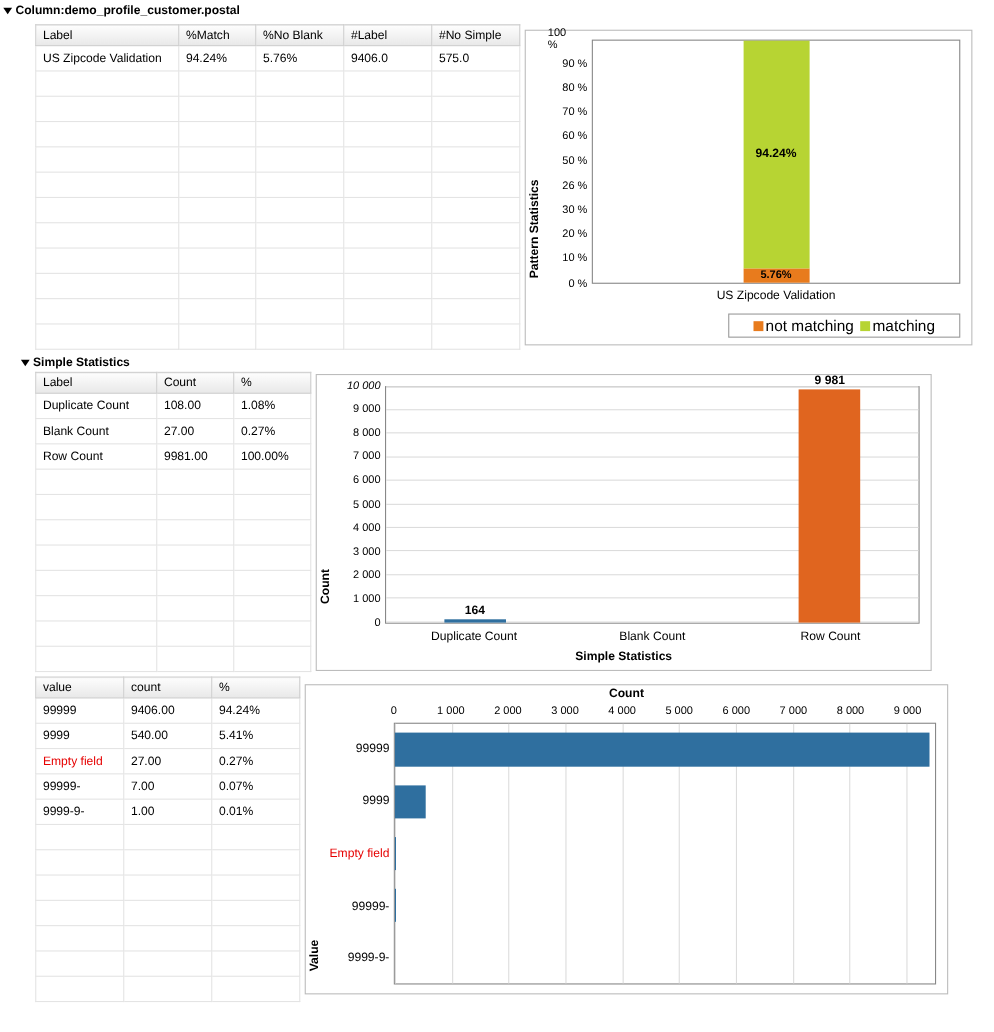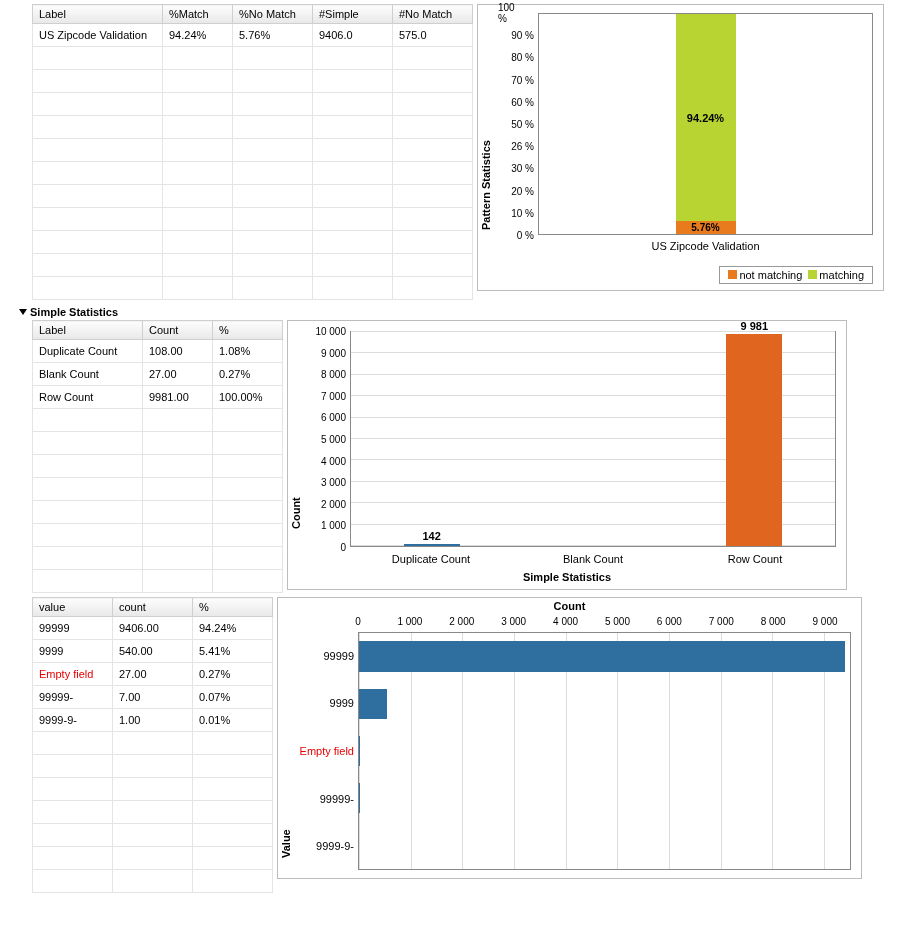--- a/index.html
+++ b/index.html
@@ -1,56 +1,60 @@
 <!DOCTYPE html>
 <html><head>
 <meta charset="utf-8">
 <style>
 html,body{margin:0;padding:0;font-family:Tahoma,Arial,sans-serif;font-size:11px;color:#000;background:#fff}
 .panel{margin:2px 4px 6px}
 .hdr{display:flex;align-items:center;font-weight:bold;cursor:pointer;padding:2px 0}
 .hdr .tri{display:inline-block;width:0;height:0;border-top:4px solid transparent;border-bottom:4px solid transparent;border-left:6px solid #000;transform:rotate(90deg);margin-right:4px}
 .subpanel{margin-left:16px;margin-top:4px}
-.row{display:flex;align-items:flex-start;gap:4px}
+.row{display:flex;align-items:center;gap:4px}
 .tbl{border:1px solid #bfbfbf;background:#fff;border-collapse:collapse;table-layout:fixed}
 .tbl th{background:linear-gradient(#fdfdfd,#e8e8e8);border:1px solid #cfcfcf;font-weight:normal;text-align:left;padding:3px 6px;font-size:11px}
 .tbl td{border:1px solid #e4e4e4;padding:3px 6px;height:16px;font-size:11px;white-space:nowrap;overflow:hidden;text-overflow:ellipsis}
 .chartbox{border:1px solid #bcbcbc;background:#fff;position:relative}
 .axis-lbl{font-weight:bold;font-size:11px}
 .rot{writing-mode:vertical-rl;transform:rotate(180deg)}
 .tick{font-size:10px;color:#000}
-.legend{border:1px solid #999;display:flex;gap:6px;padding:2px 8px;font-size:11px;align-items:center}
+.legend{border:1px solid #999;display:flex;gap:6px;padding:2px 22px;font-size:14px;align-items:center}
 .sw{display:inline-block;width:9px;height:9px;margin-right:2px}
 .gridv{position:absolute;top:0;bottom:0;border-left:1px solid #dcdcdc}
 .gridh{position:absolute;left:0;right:0;border-top:1px solid #dcdcdc}
 .red{color:#e60000}
 </style>
 </head>
 <body>
 
 <div class="panel">
+  <div class="hdr">
+    <span class="tri"></span>
+    <span>Column:demo_profile_customer.postal</span>
+  </div>
 
   <div class="subpanel">
     <div class="row" style="margin-left:12px">
 
       <table class="tbl" style="width:440px">
         <colgroup>
             <col style="width:130px">
             <col style="width:70px">
             <col style="width:80px">
             <col style="width:80px">
             <col style="width:80px">
           </colgroup>
         <thead>
             <tr>
           <th>Label</th>
           <th>%Match</th>
-          <th>%No Match</th>
-          <th>#Simple</th>
-          <th>#No Match</th>
+          <th>%No Blank</th>
+          <th>#Label</th>
+          <th>#No Simple</th>
         </tr>
           </thead>
         <tbody>
           <tr>
             <td>US Zipcode Validation</td>
             <td>94.24%</td>
             <td>5.76%</td>
             <td>9406.0</td>
             <td>575.0</td>
           </tr>
@@ -261,39 +265,39 @@
             <div class="gridh" style="bottom: 30%;"></div>
             <div class="gridh" style="bottom: 40%;"></div>
             <div class="gridh" style="bottom: 50%;"></div>
             <div class="gridh" style="bottom: 60%;"></div>
             <div class="gridh" style="bottom: 70%;"></div>
             <div class="gridh" style="bottom: 80%;"></div>
             <div class="gridh" style="bottom: 90%;"></div>
             <div class="gridh" style="bottom: 100%;"></div>
             <div style="position: absolute; bottom: 0px; top: 0px; left: 0%; width: 33.3333%;">
               <div style="position: absolute; bottom: 0px; left: 50%; transform: translateX(-50%); width: 56px; height: 1.08%; background: rgb(47, 111, 159);"></div>
-              <div style="position: absolute; bottom: 1.08%; left: 0px; right: 0px; text-align: center; font-weight: bold; font-size: 11px; padding-bottom: 2px;">142</div>
+              <div style="position: absolute; bottom: 1.08%; left: 0px; right: 0px; text-align: center; font-weight: bold; font-size: 11px; padding-bottom: 2px;">164</div>
             </div>
             <div style="position: absolute; bottom: 0px; top: 2px; left: 66.6667%; width: 33.3333%;">
               <div style="position: absolute; bottom: 0px; left: 50%; transform: translateX(-50%); width: 56px; height: 99.81%; background: rgb(224, 101, 31);"></div>
               <div style="position: absolute; bottom: 99.81%; left: 0px; right: 0px; text-align: center; font-weight: bold; font-size: 11px; padding-bottom: 2px;">9 981</div>
             </div>
           </div>
         <div id="ss-yticks" style="position:absolute;left:18px;top:10px;bottom:42px;width:42px">
             <div class="tick" style="position: absolute; right: 2px; transform: translateY(50%); bottom: 0%;">0</div>
             <div class="tick" style="position: absolute; right: 2px; transform: translateY(50%); bottom: 10%;">1 000</div>
             <div class="tick" style="position: absolute; right: 2px; transform: translateY(50%); bottom: 20%;">2 000</div>
             <div class="tick" style="position: absolute; right: 2px; transform: translateY(50%); bottom: 30%;">3 000</div>
             <div class="tick" style="position: absolute; right: 2px; transform: translateY(50%); bottom: 40%;">4 000</div>
             <div class="tick" style="position: absolute; right: 2px; transform: translateY(50%); bottom: 50%;">5 000</div>
             <div class="tick" style="position: absolute; right: 2px; transform: translateY(50%); bottom: 60%;">6 000</div>
             <div class="tick" style="position: absolute; right: 2px; transform: translateY(50%); bottom: 70%;">7 000</div>
             <div class="tick" style="position: absolute; right: 2px; transform: translateY(50%); bottom: 80%;">8 000</div>
             <div class="tick" style="position: absolute; right: 2px; transform: translateY(50%); bottom: 90%;">9 000</div>
-            <div class="tick" style="position: absolute; right: 2px; transform: translateY(50%); bottom: 100%;">10 000</div>
+            <div class="tick" style="position: absolute; right: 2px; transform: translateY(50%); bottom: 100%; font-style: italic;">10 000</div>
           </div>
         <div style="position:absolute;left:62px;right:10px;bottom:24px;display:flex" id="ss-xcats">
             <div style="flex: 1 1 0%; text-align: center; font-size: 11px;">Duplicate Count</div>
             <div style="flex: 1 1 0%; text-align: center; font-size: 11px;">Blank Count</div>
             <div style="flex: 1 1 0%; text-align: center; font-size: 11px;">Row Count</div>
           </div>
         <div style="position:absolute;left:0;right:0;bottom:6px;text-align:center" class="axis-lbl">Simple Statistics</div>
       </div>
     </div>
   </div>

